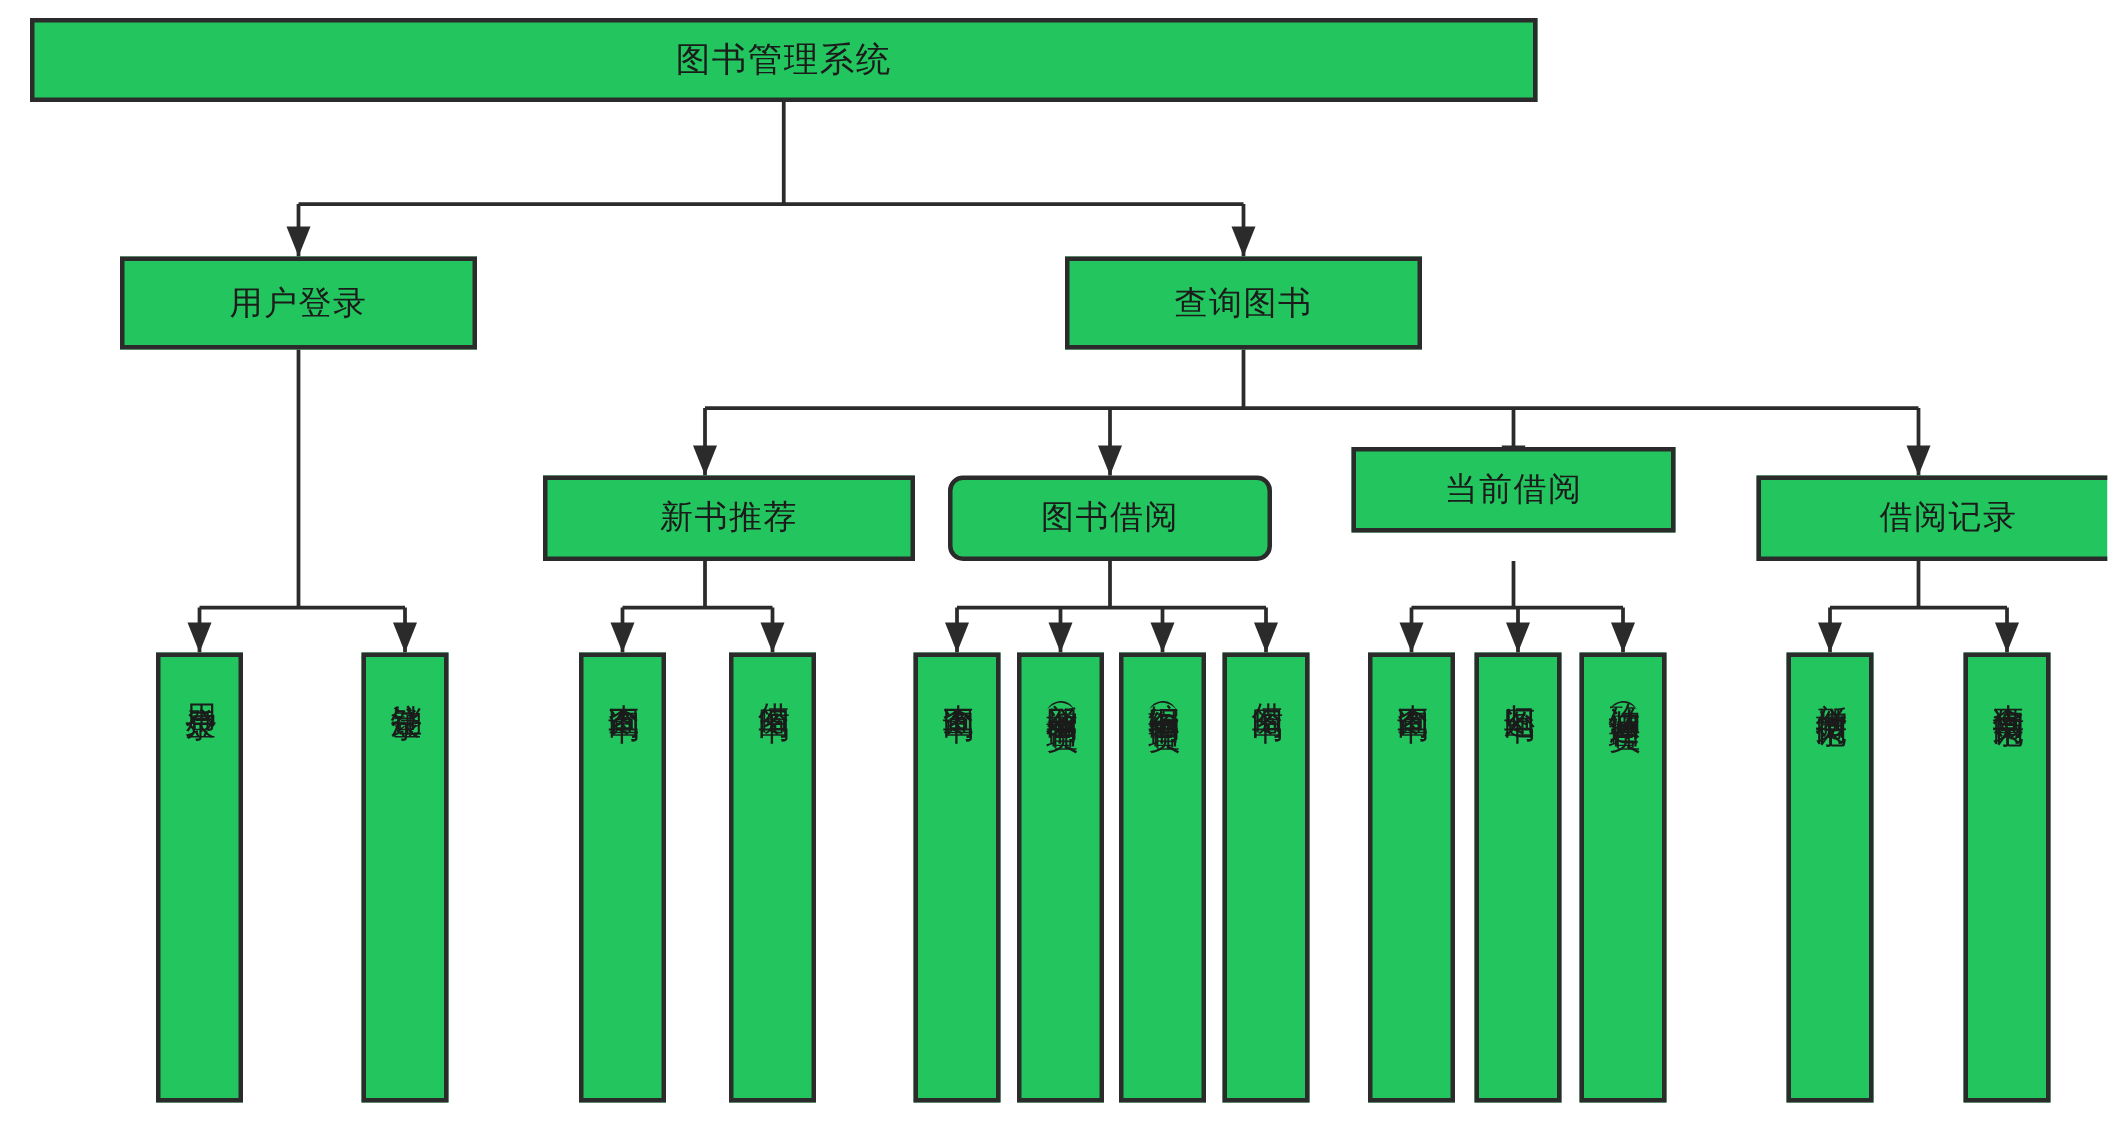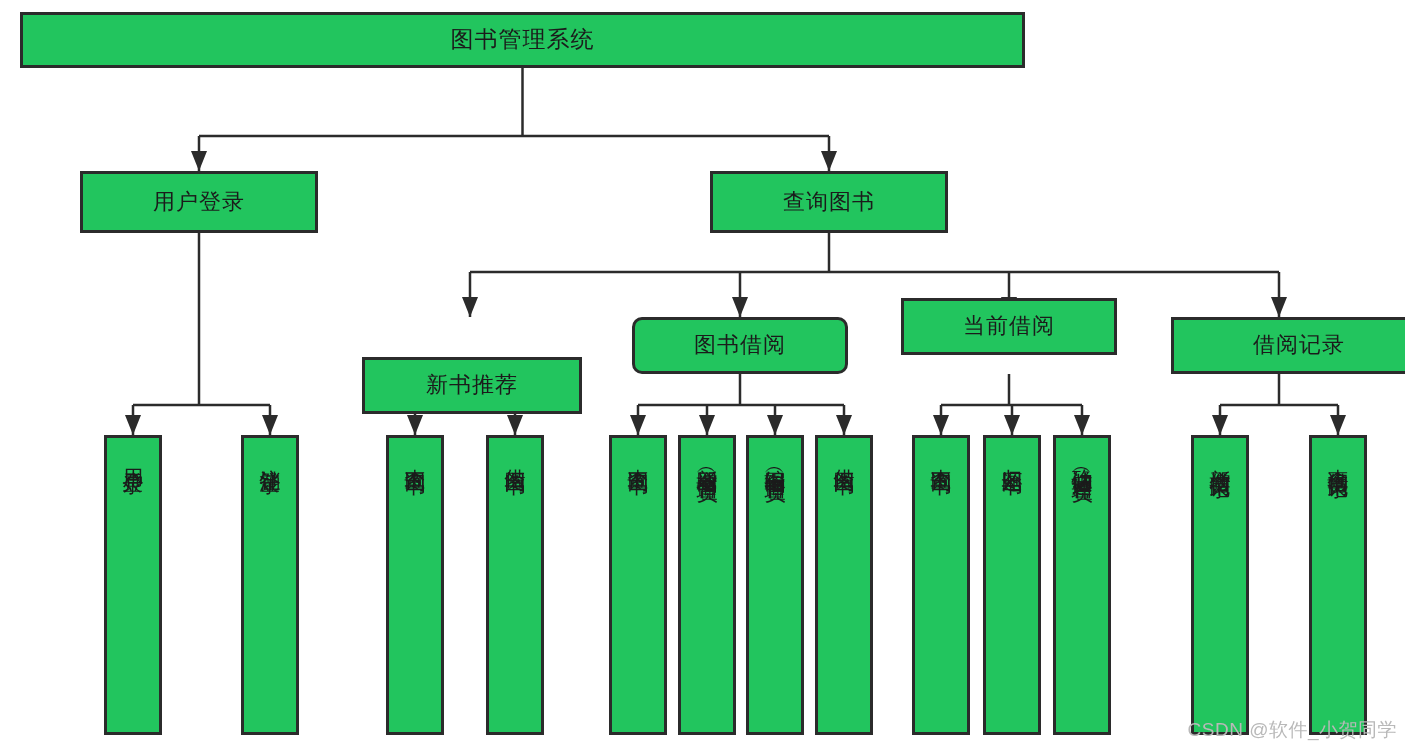--- a/index.html
+++ b/index.html
@@ -130,21 +130,21 @@
   <div id="nodes-layer">
       <div class="node horiz root" style="left: 20px; top: 12px; width: 1005px; height: 56px;">
         <span class="htext">图书管理系统</span>
       </div>
       <div class="node horiz" style="left: 80px; top: 171px; width: 238px; height: 62px;">
         <span class="htext">用户登录</span>
       </div>
       <div class="node horiz" style="left: 710px; top: 171px; width: 238px; height: 62px;">
         <span class="htext">查询图书</span>
       </div>
-      <div class="node horiz" style="left: 362px; top: 317px; width: 220px; height: 57px; margin-top: 40px;">
+      <div class="node horiz" style="left: 362px; top: 317px; width: 248px; height: 57px;">
         <span class="htext">新书推荐</span>
       </div>
       <div class="node horiz" style="left: 632px; top: 317px; width: 216px; height: 57px; border-radius: 10px;">
         <span class="htext">图书借阅</span>
       </div>
       <div class="node horiz" style="left: 901px; top: 298px; width: 216px; height: 57px;">
         <span class="htext">当前借阅</span>
       </div>
       <div class="node horiz" style="left: 1171px; top: 317px; width: 256px; height: 57px;">
         <span class="htext">借阅记录</span>
@@ -182,14 +182,13 @@
       <div class="node leaf" style="left: 1053px; top: 435px; width: 58px; height: 300px;">
         <span class="vtext">确认归还（管理员）</span>
       </div>
       <div class="node leaf" style="left: 1191px; top: 435px; width: 58px; height: 300px;">
         <span class="vtext">新增借阅记录</span>
       </div>
       <div class="node leaf" style="left: 1309px; top: 435px; width: 58px; height: 300px;">
         <span class="vtext">查询借阅记录</span>
       </div>
     </div>
-  <div id="watermark">CSDN @软件_小贺同学</div>
 </div>
 
 </body></html>

